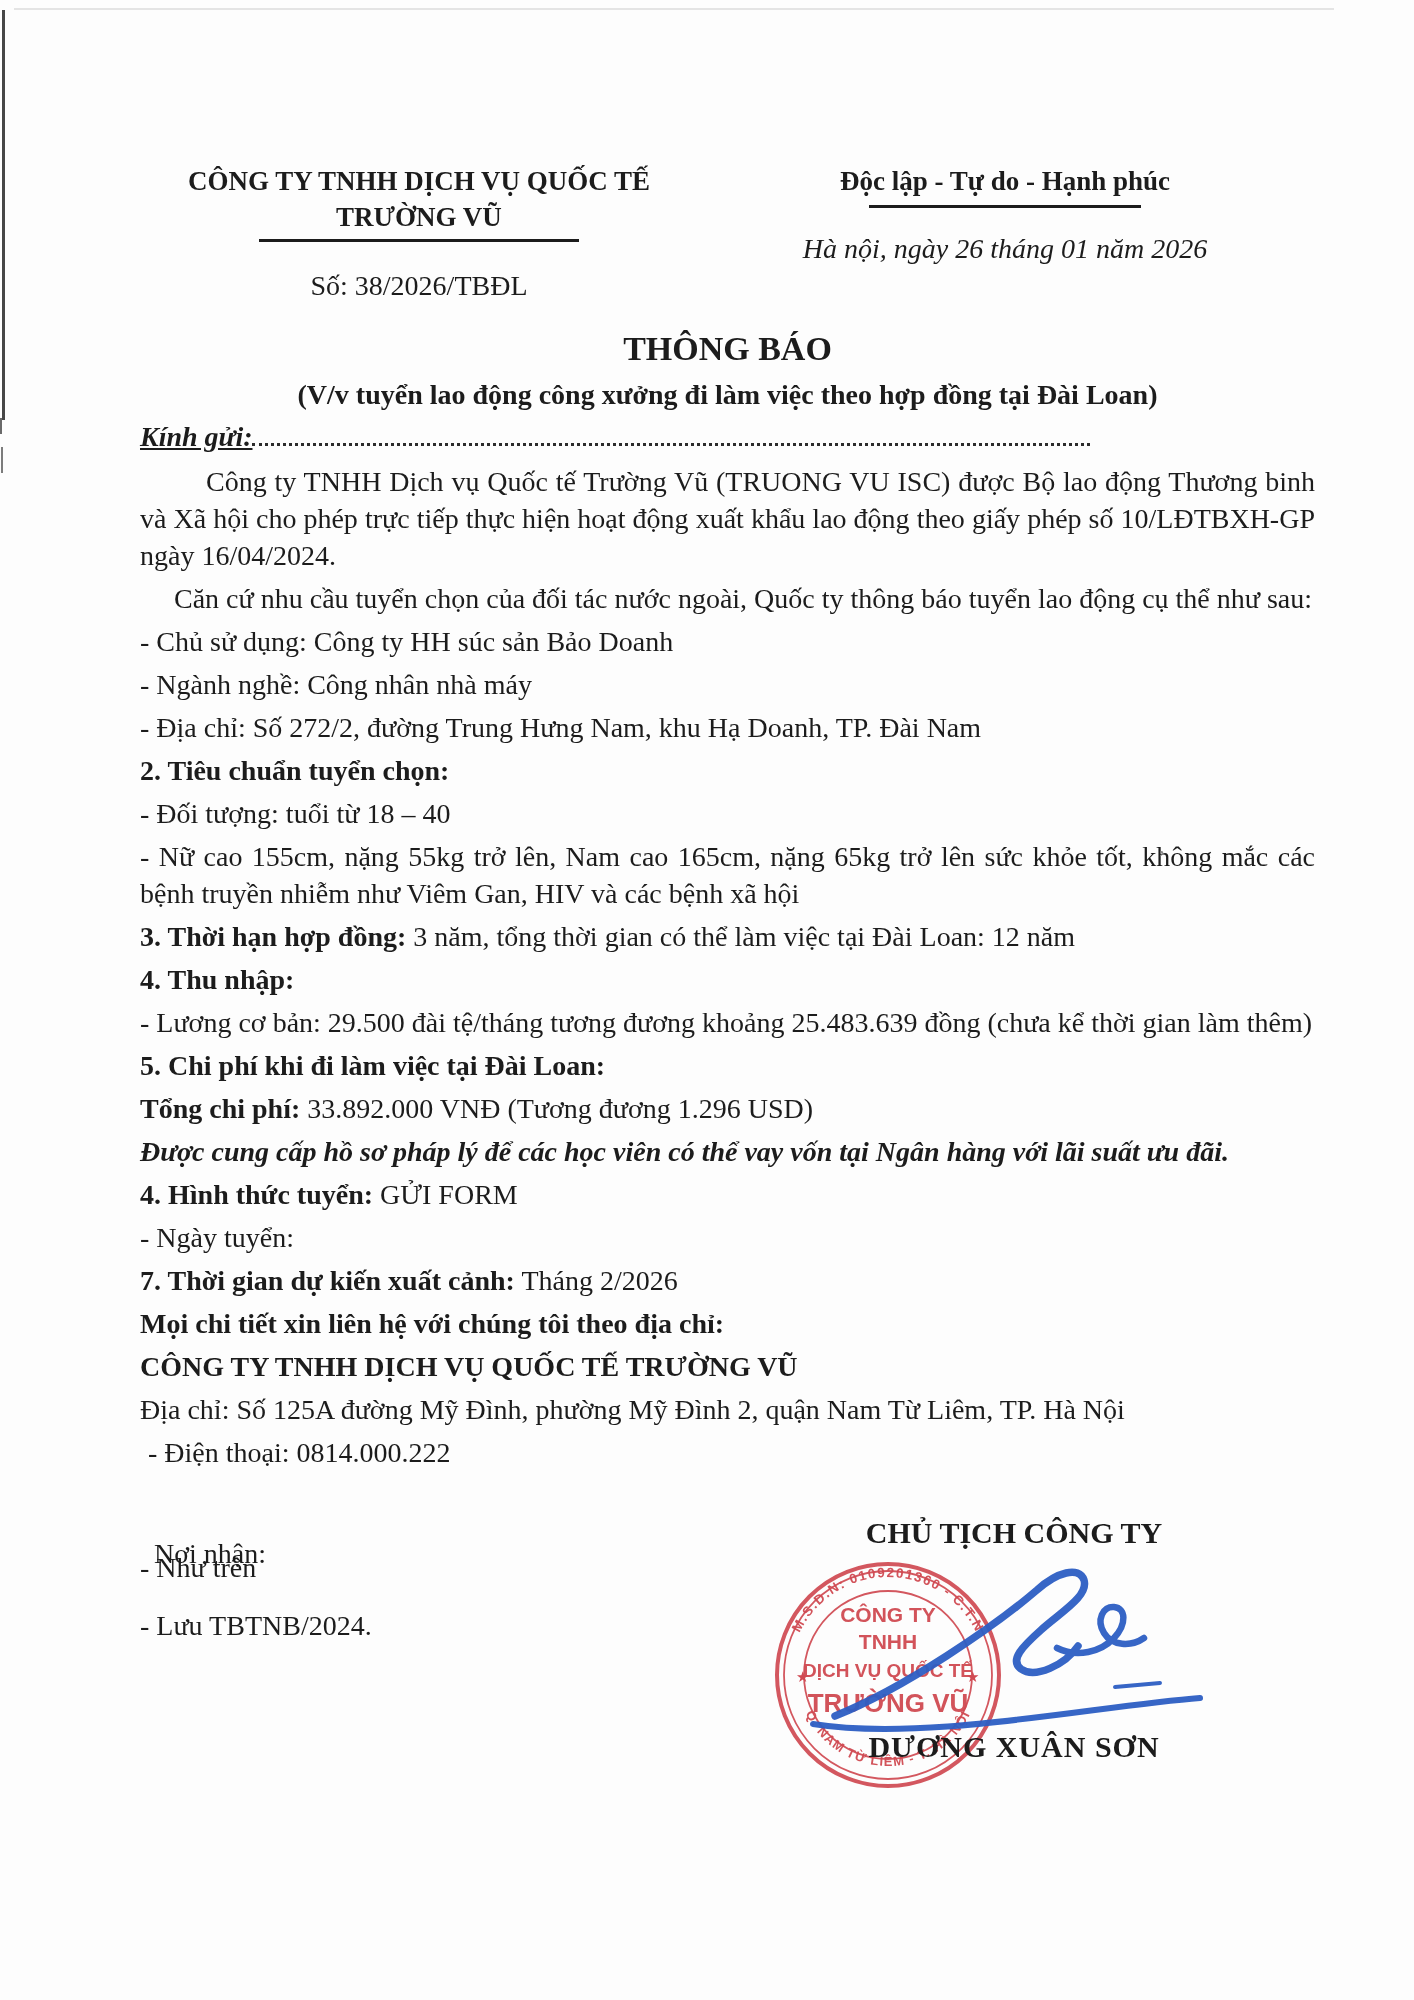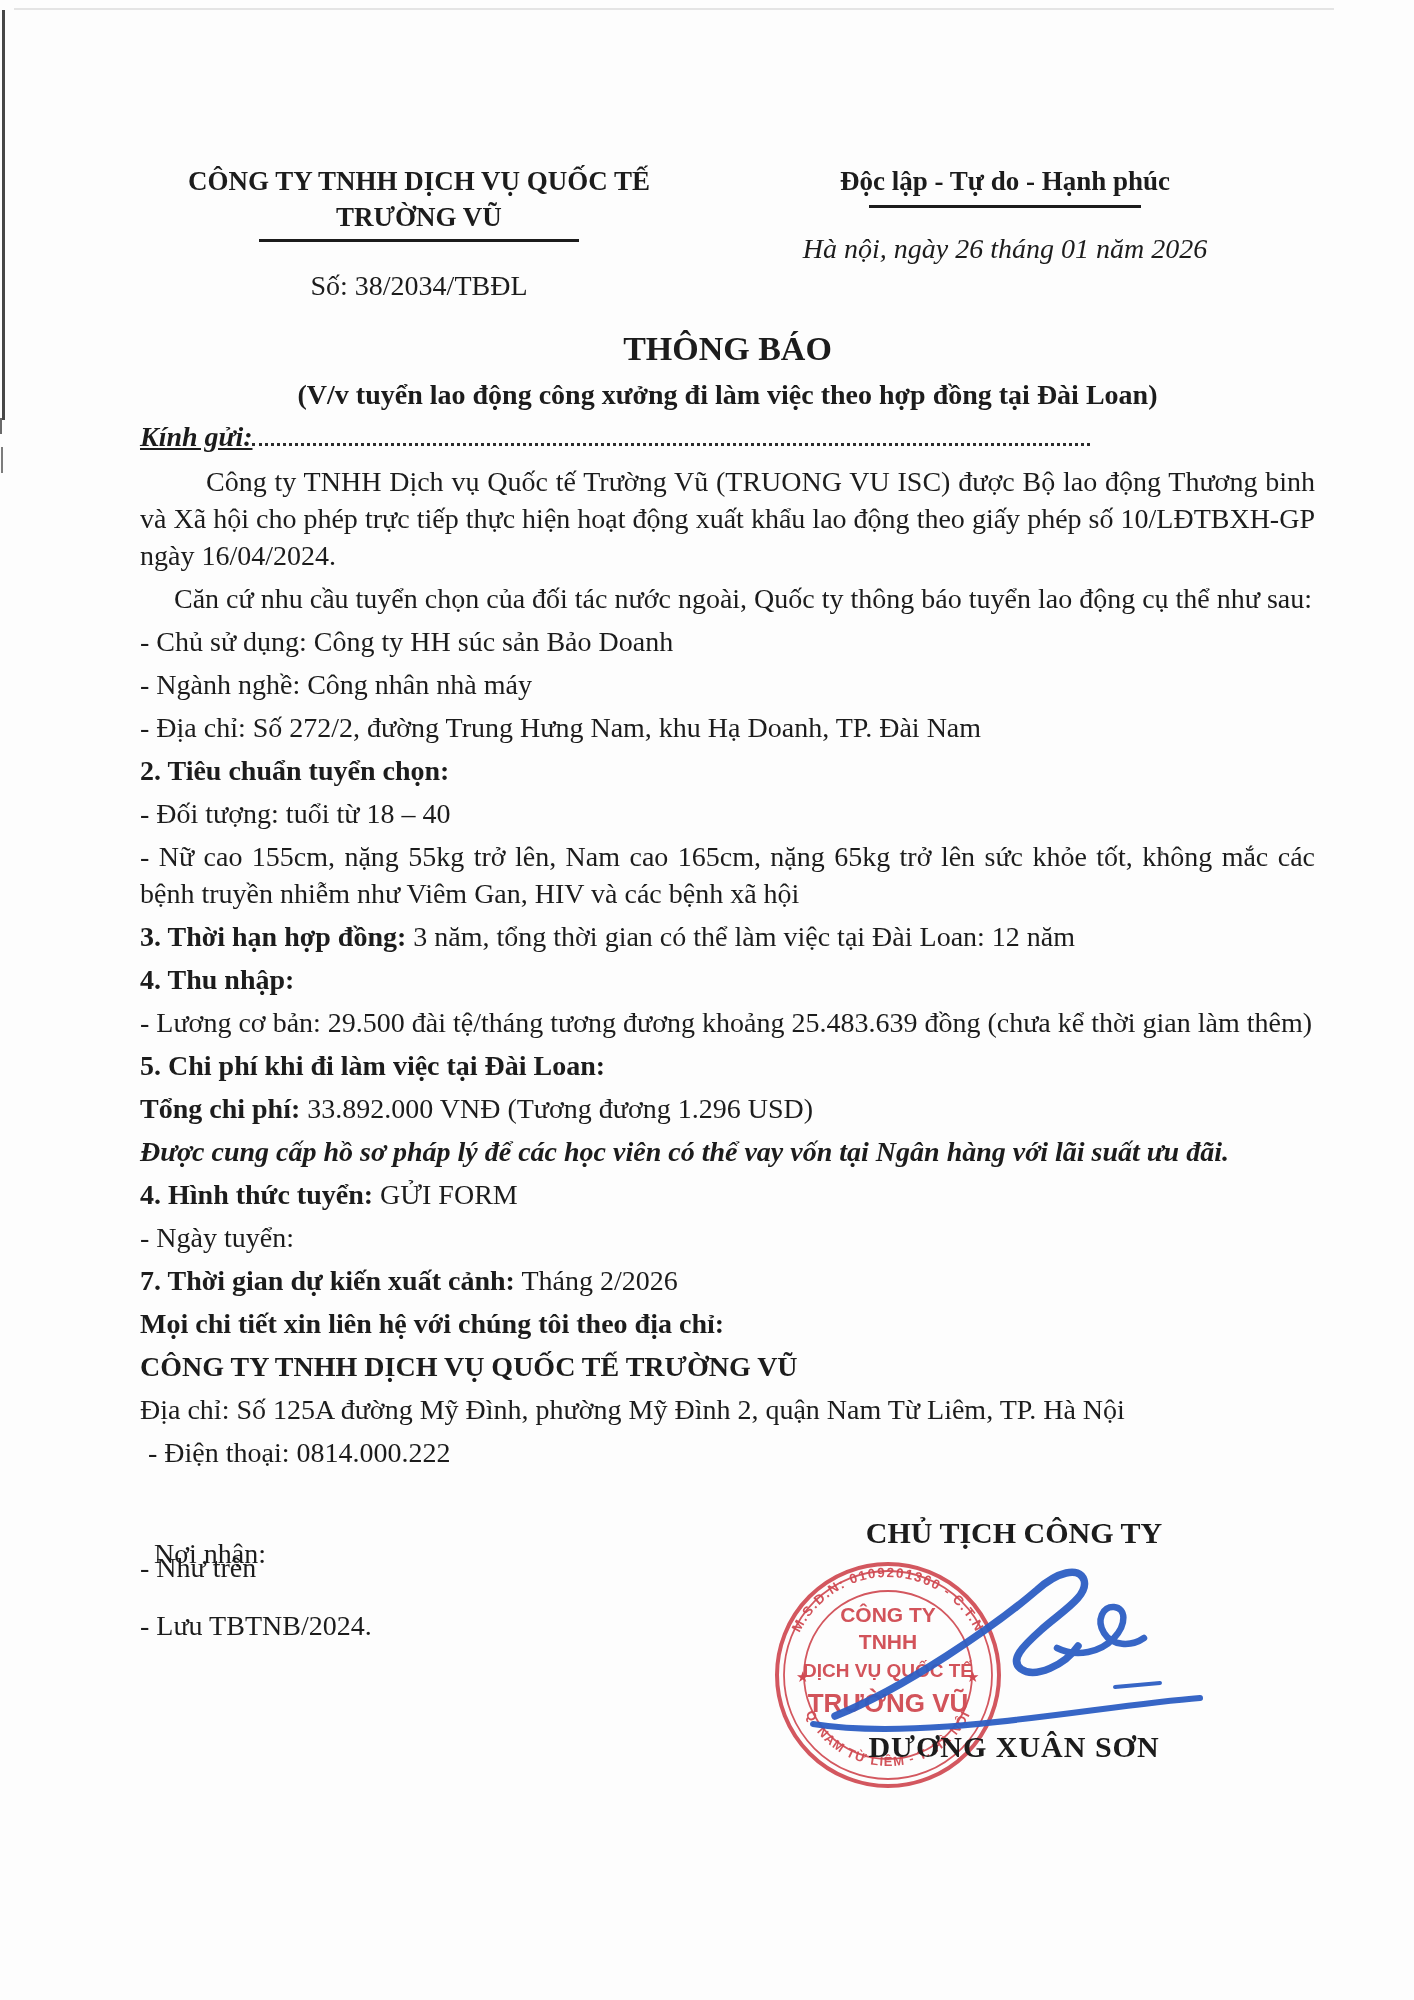--- a/index.html
+++ b/index.html
@@ -65,21 +65,21 @@
   <div class="artifact-topline"></div>
   <div class="artifact-mark">’</div>
 
   <div class="header">
     <div class="header-left">
       <div class="org-name">
         <div>CÔNG TY TNHH DỊCH VỤ QUỐC TẾ</div>
         <div>TRƯỜNG VŨ</div>
       </div>
       <div class="rule rule-left"></div>
-      <div class="doc-number">Số: 38/2034/TBĐL</div>
+      <div class="doc-number">Số: 38/2026/TBĐL</div>
     </div>
     <div class="header-right">
       <div class="motto">Độc lập - Tự do - Hạnh phúc</div>
       <div class="rule rule-right"></div>
       <div class="date-line">Hà nội, ngày 26 tháng 01 năm 2026</div>
     </div>
   </div>
 
   <div class="doc-title">THÔNG BÁO</div>
   <div class="doc-subtitle">(V/v tuyển lao động công xưởng đi làm việc theo hợp đồng tại Đài Loan)</div>

